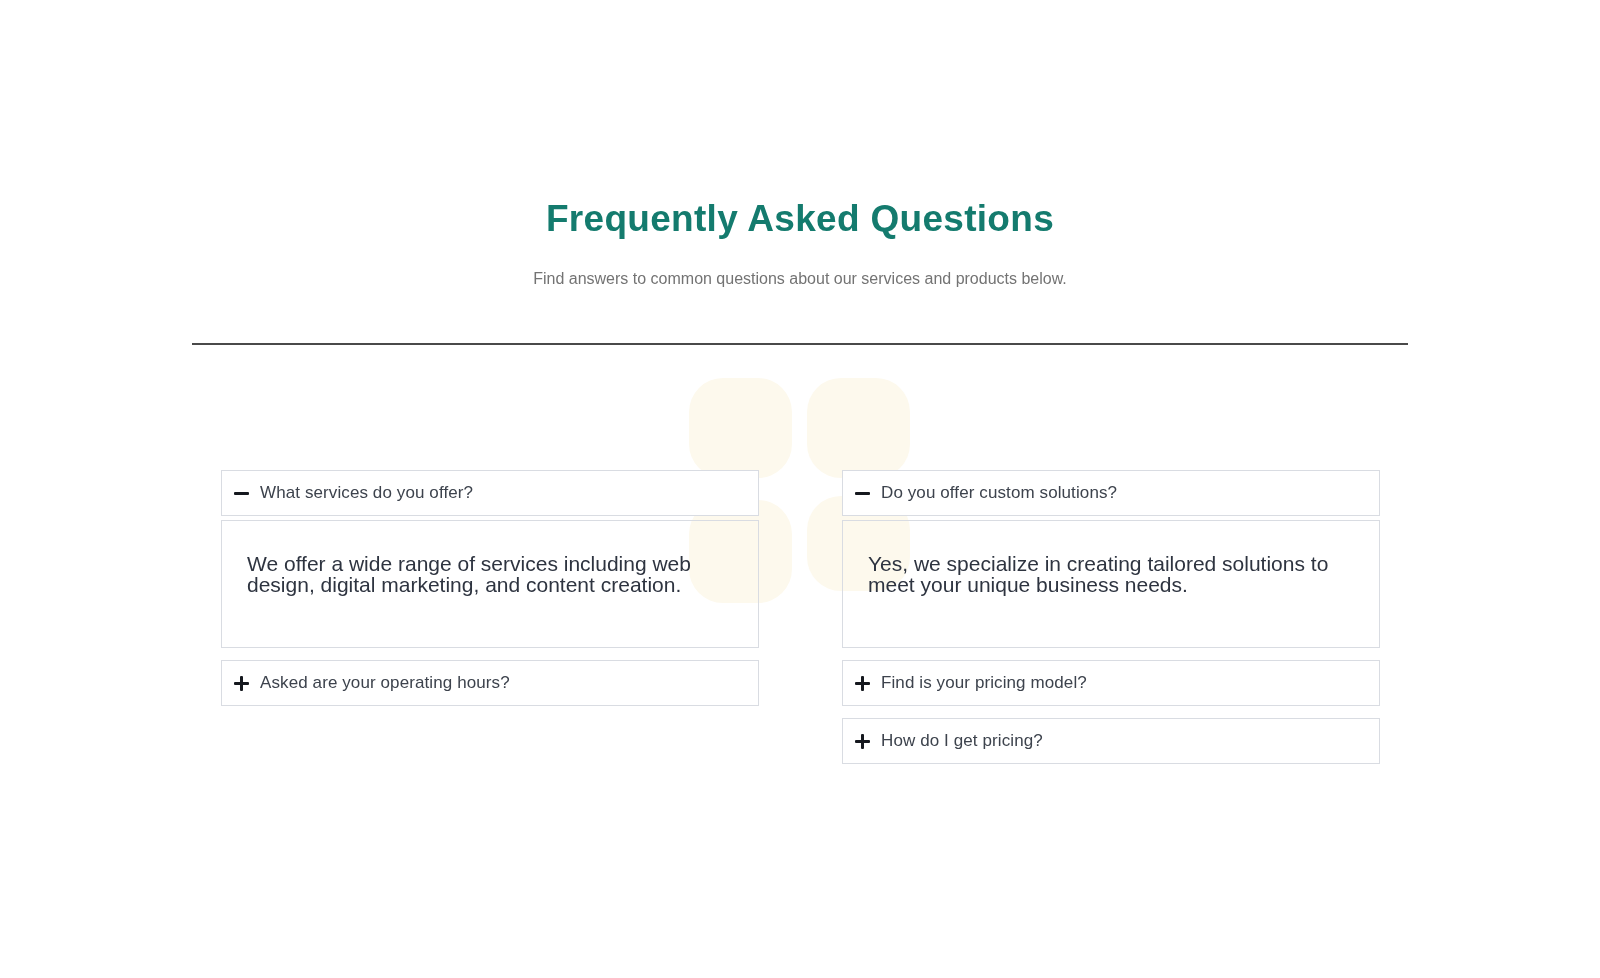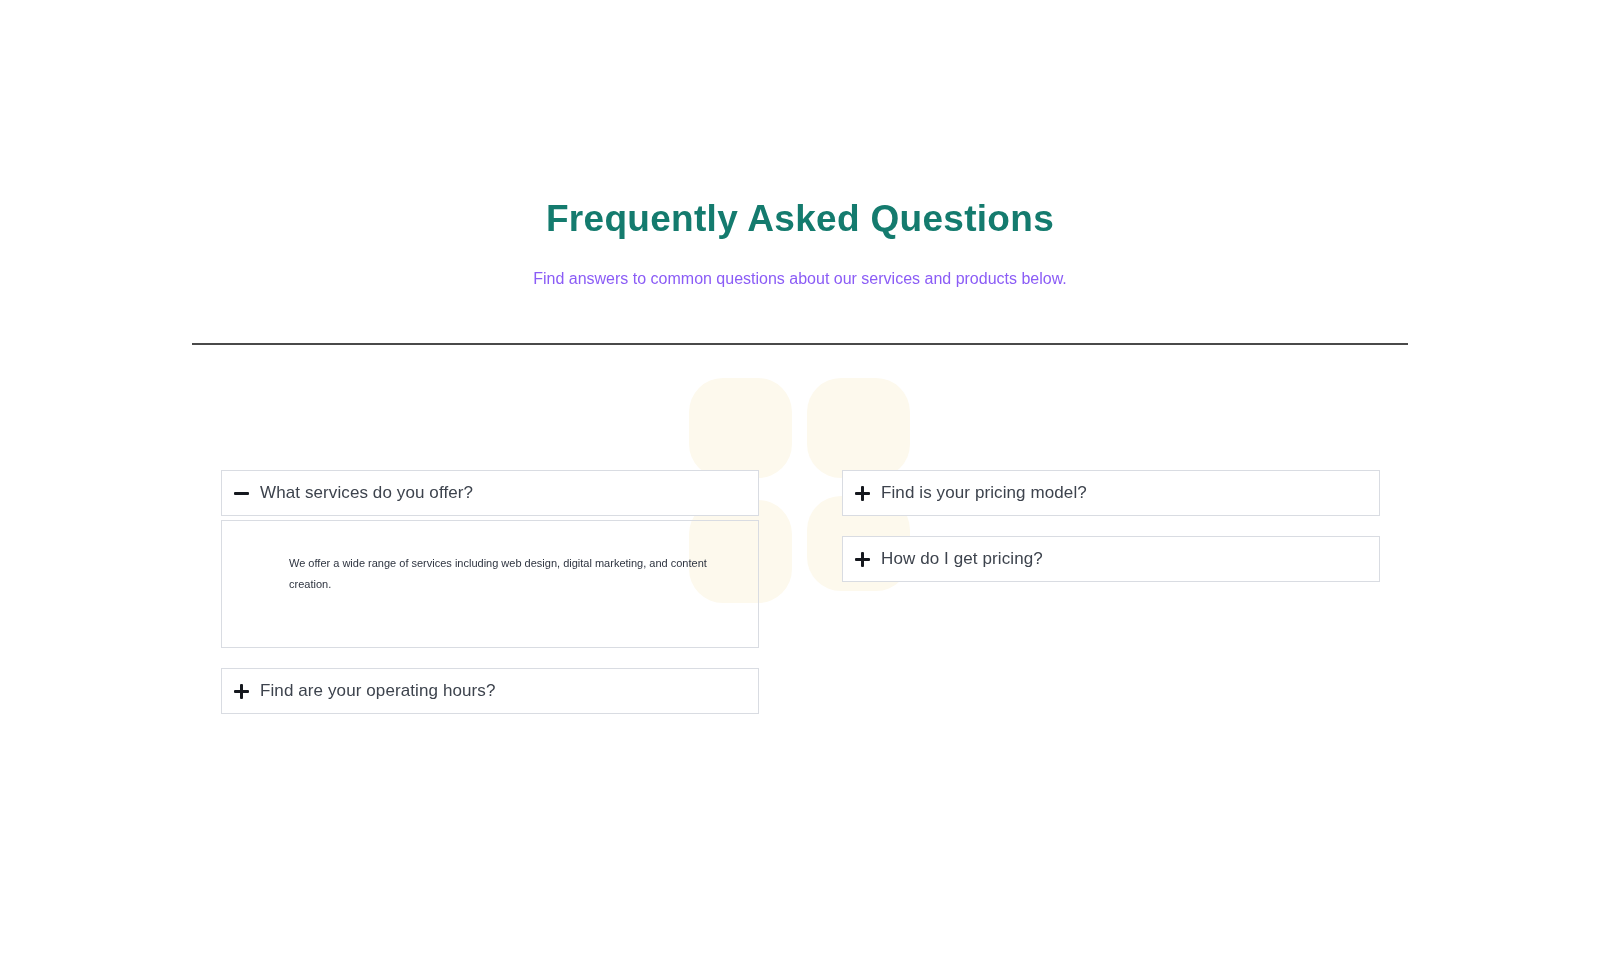--- a/index.html
+++ b/index.html
@@ -14,42 +14,42 @@
 
   
   .hero { position:absolute; left:192px; top:0; width:1216px; text-align:center; }
   .hero h1 {
     position:absolute; top:199px; left:0; width:100%;
     font-size:37px; line-height:40px; font-weight:700;
     letter-spacing:0.3px; color:#147b6e;
   }
   .hero .subtitle {
     position:absolute; top:269px; left:0; width:100%;
-    font-size:16px; line-height:20px; color:#8b5cf6;
+    font-size:16px; line-height:20px; color:#737373;
   }
   .divider {
     position:absolute; left:192px; top:343px;
     width:1216px; height:2px; background:#4a4a4a;
   }
 
   
   .deco-sq {
     position:absolute; background:#fdf9ed; border-radius:34px; z-index:0;
   }
   .deco-tl { left:689px; top:378px; width:103px; height:100px; }
   .deco-tr { left:807px; top:378px; width:103px; height:100px; }
   .deco-bl { left:689px; top:500px; width:103px; height:103px; }
   .deco-br { left:807px; top:496px; width:103px; height:95px; }
 
   
   .faq-grid {
     position:absolute; left:221px; top:470px; width:1159px;
     display:flex; justify-content:space-between; z-index:1;
   }
-  .faq-col { width:538px; display:flex; flex-direction:column; gap:20px; }
+  .faq-col { width:538px; display:flex; flex-direction:column; gap:12px; }
   .faq-item { display:flex; flex-direction:column; gap:4px; }
 
   .faq-header {
     width:100%; height:46px;
     display:flex; align-items:center; gap:11px;
     padding:0 16px 0 12px;
     background:#ffffff;
     border:1px solid #d9dce2;
     cursor:pointer;
     font-family:"Liberation Sans", sans-serif;
@@ -60,21 +60,21 @@
   }
 
   .faq-answer {
     width:100%; height:128px;
     border:1px solid #d9dce2;
     background:transparent;          
     padding:32px 25px 0 25px;
   }
   .faq-answer p {
     max-width:492px;
-    font-size:11px; line-height:21px; color:#2e3440;margin-left:42px;
+    font-size:21px; line-height:21px; color:#2e3440;
   }
 
   
   .ico { flex:0 0 auto; }
   .ico-minus { width:15px; height:3px; background:#15181e; border-radius:1px; }
   .ico-plus  { width:15px; height:15px; position:relative; }
   .ico-plus::before {
     content:""; position:absolute; left:0; top:6px;
     width:15px; height:3px; background:#15181e; border-radius:1px;
   }
@@ -110,28 +110,37 @@
         </button>
         <div class="faq-answer">
           <p>We offer a wide range of services including web design, digital marketing, and content creation.</p>
         </div>
       </div>
 
 
       <div class="faq-item">
         <button class="faq-header">
           <span class="ico ico-plus"></span>
-          <span class="faq-question">Find are your operating hours?</span>
+          <span class="faq-question">Asked are your operating hours?</span>
         </button>
       </div>
 
     </div>
 
     <div class="faq-col">
 
+      <div class="faq-item">
+        <button class="faq-header">
+          <span class="ico ico-minus"></span>
+          <span class="faq-question">Do you offer custom solutions?</span>
+        </button>
+        <div class="faq-answer">
+          <p>Yes, we specialize in creating tailored solutions to meet your unique business needs.</p>
+        </div>
+      </div>
 
       <div class="faq-item">
         <button class="faq-header">
           <span class="ico ico-plus"></span>
           <span class="faq-question">Find is your pricing model?</span>
         </button>
       </div>
 
       <div class="faq-item">
         <button class="faq-header">

